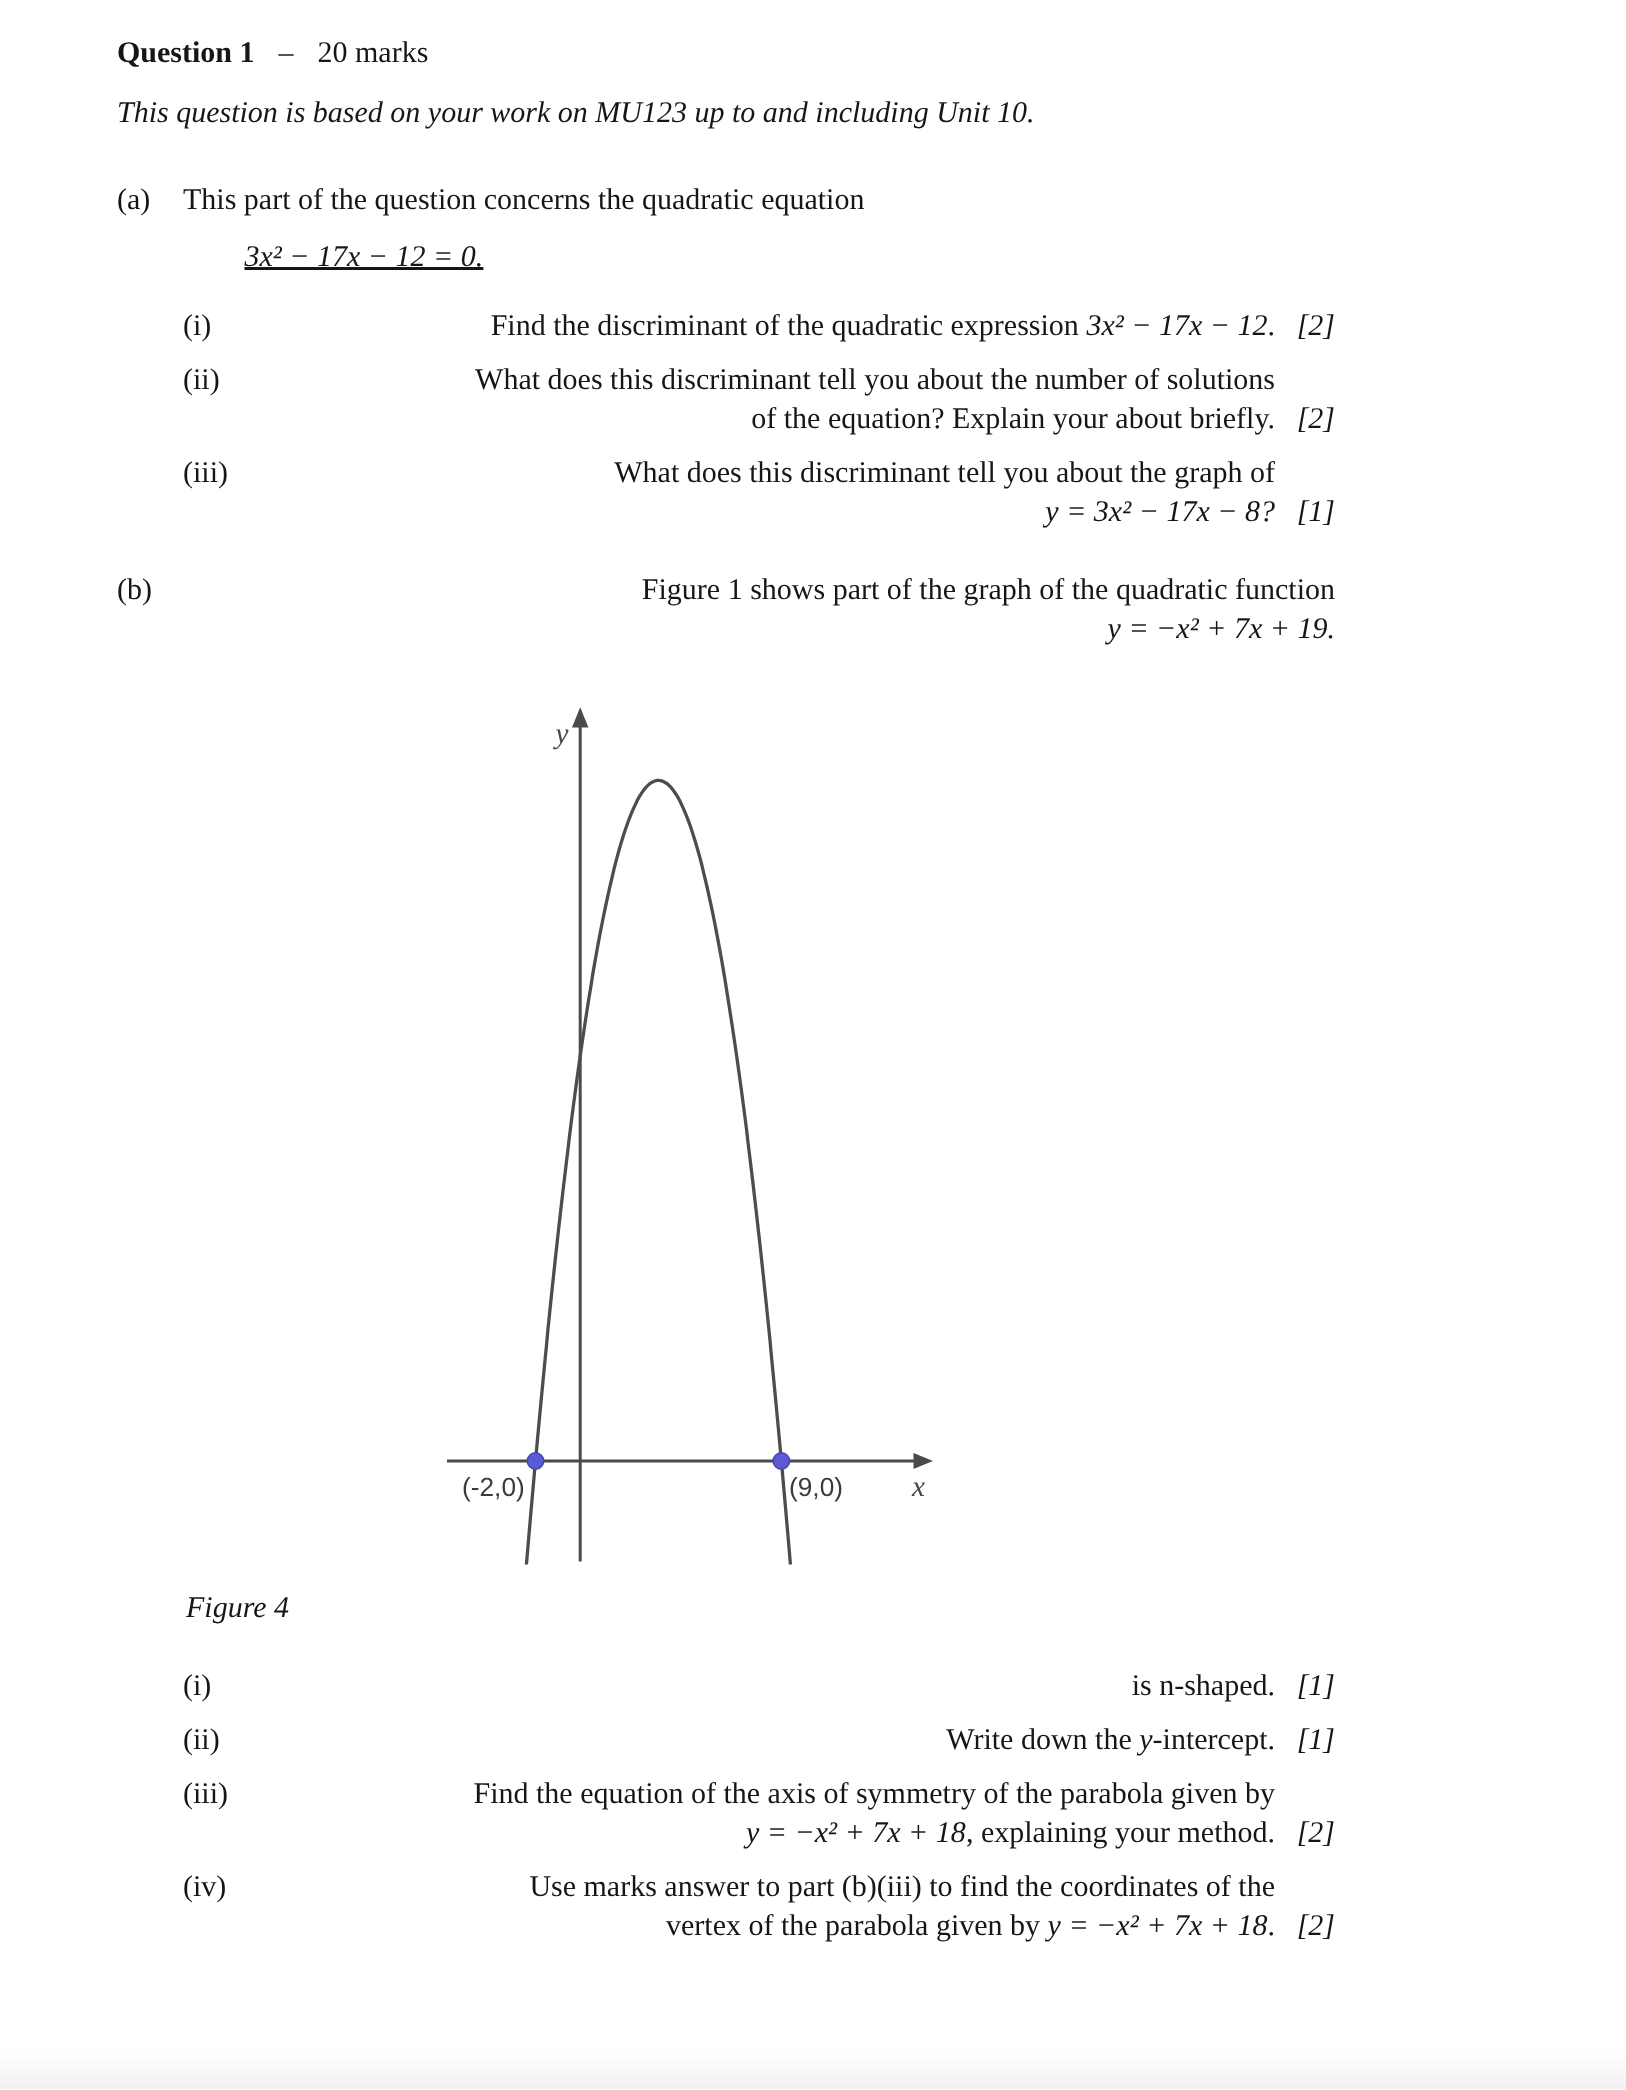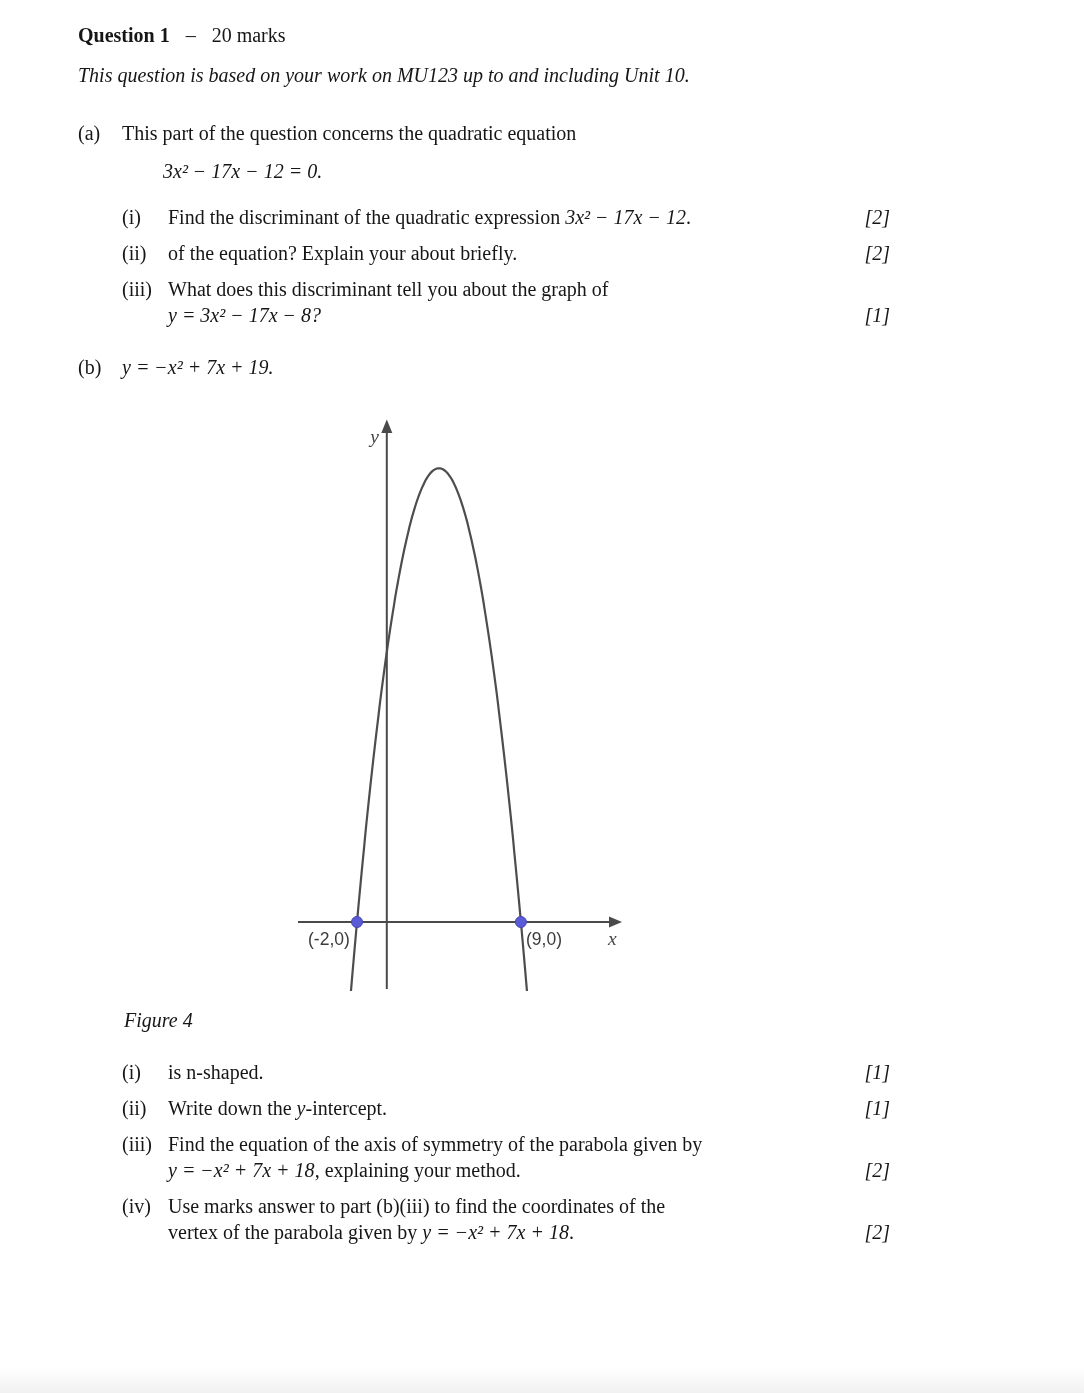--- a/index.html
+++ b/index.html
@@ -18,24 +18,24 @@
   }
   .qheader { margin-bottom: 14px; }
   .qtitle { font-weight: bold; }
   .qdash { margin: 0 16px; }
   .intro { font-style: italic; margin-bottom: 32px; }
 
   .part { display: flex; margin-bottom: 16px; }
   .part-label { width: 44px; flex: none; }
   .part-body { flex: 1; min-width: 0; }
 
-  .display-eq { margin: 12px 0 20px 41px; }
+  .display-eq { margin: 12px 0 20px 41px; text-decoration: underline; }
 
   .seg-math { font-style: italic; }
-  .qline { white-space: nowrap; }
+  .qline { white-space: nowrap; text-align: right; }
 
   .qitem { display: flex; margin-bottom: 10px; }
   .qitem-label { width: 46px; flex: none; }
   .qitem-lines { flex: 1; min-width: 0; }
   .qitem-marks {
     width: 40px; flex: none; text-align: right;
     align-self: flex-end; font-style: italic;
   }
 
   .figure-area { margin: 36px 0 0 173px; }
@@ -83,20 +83,21 @@
             <div class="qitem-label">(i)</div>
             <div class="qitem-lines">
               <div class="qline"><span class="seg-text">Find the discriminant of the quadratic expression </span><span class="seg-math">3x² − 17x − 12</span><span class="seg-text">.</span></div>
             </div>
             <div class="qitem-marks">[2]</div>
           </div>
 
           <div class="qitem">
             <div class="qitem-label">(ii)</div>
             <div class="qitem-lines">
+              <div class="qline"><span class="seg-text">What does this discriminant tell you about the number of solutions</span></div>
               <div class="qline"><span class="seg-text">of the equation? Explain your about briefly.</span></div>
             </div>
             <div class="qitem-marks">[2]</div>
           </div>
 
           <div class="qitem">
             <div class="qitem-label">(iii)</div>
             <div class="qitem-lines">
               <div class="qline"><span class="seg-text">What does this discriminant tell you about the graph of</span></div>
               <div class="qline"><span class="seg-math">y = 3x² − 17x − 8?</span></div>
@@ -104,20 +105,21 @@
             <div class="qitem-marks">[1]</div>
           </div>
         </div>
     </div>
   </div>
 
   <div class="part">
     <div class="part-label">(b)</div>
     <div class="part-body">
       <div>
+          <div class="qline"><span class="seg-text">Figure 1 shows part of the graph of the quadratic function</span></div>
           <div class="qline"><span class="seg-math">y = −x² + 7x + 19.</span></div>
         </div>
 
       <div class="figure-area">
         <svg width="350" height="575" viewBox="0 0 350 575">
 
           <line x1="91.8" y1="14" x2="91.8" y2="573" stroke="#4a4a4a" stroke-width="2"></line>
           <polygon points="86.3,17 91.8,3.5 97.3,17" fill="#4a4a4a"></polygon>
 
           <line x1="3" y1="506" x2="316" y2="506" stroke="#4a4a4a" stroke-width="2"></line>

